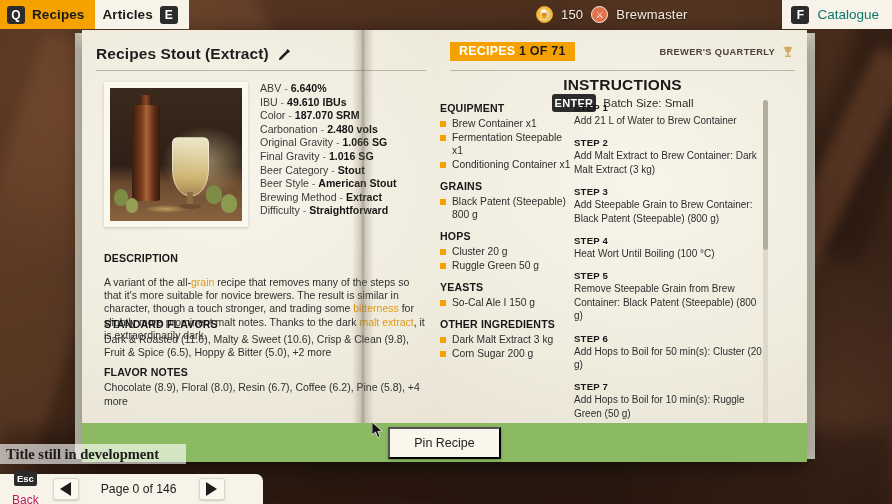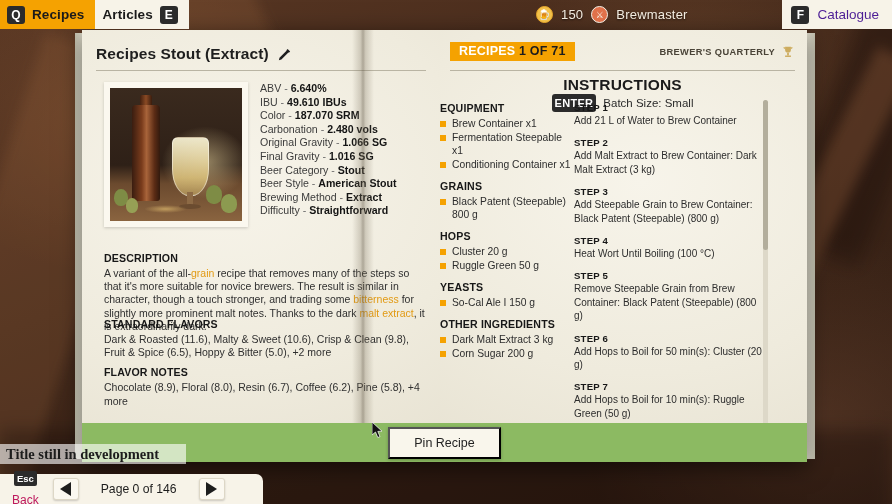--- a/index.html
+++ b/index.html
@@ -66,21 +66,21 @@
     font-size: 9px; color: #f6efe2;
   }
   .status-text { font-size: 13px; color: #f3ece0; font-weight: 500; letter-spacing: .2px;
                  text-shadow: 0 1px 2px rgba(0,0,0,.6); }
 
   .catalogue-btn {
     position: absolute; right: 0; top: 0; height: 29px;
     background: #f7f3e8; display: flex; align-items: center; gap: 8px;
     padding: 0 13px 0 9px;
   }
-  .catalogue-label { font-size: 13.5px; color: #4c1d95; }
+  .catalogue-label { font-size: 13.5px; color: #0f766e; }
 
   
   .book {
     position: absolute; left: 82px; top: 30px; width: 725px; height: 432px;
     background: #efeadb;
     box-shadow: 0 5px 22px rgba(0,0,0,.55);
     display: flex;
   }
   .book-edge-left {
     position: absolute; left: 75px; top: 33px; width: 8px; height: 426px;
@@ -176,21 +176,21 @@
   .stat-row b { color: #141414; }
   .sep { color: #6b6b6b; }
 
   .sec-head {
     font-size: 10.6px; font-weight: bold; color: #171717; letter-spacing: .15px;
   }
   .body-text { font-size: 10.5px; color: #2f2f2f; line-height: 13.2px; }
   .hl { color: #e29a13; }
 
   .l-desc { position: absolute; left: 22px; top: 222px; width: 324px; }
-  .l-desc .sec-head { margin-bottom: 3px; }
+  .l-desc .sec-head { margin-bottom: 12px; }
   .l-flavors { position: absolute; left: 22px; top: 288px; width: 324px; }
   .l-flavors .sec-head { margin-bottom: 3px; }
   .l-notes { margin-top: 7px; }
   .l-notes .sec-head { margin-bottom: 3px; }
 
   
   .r-head-row {
     position: absolute; left: 10px; top: 11px; width: 345px; height: 21px;
     display: flex; align-items: center; justify-content: space-between;
   }

